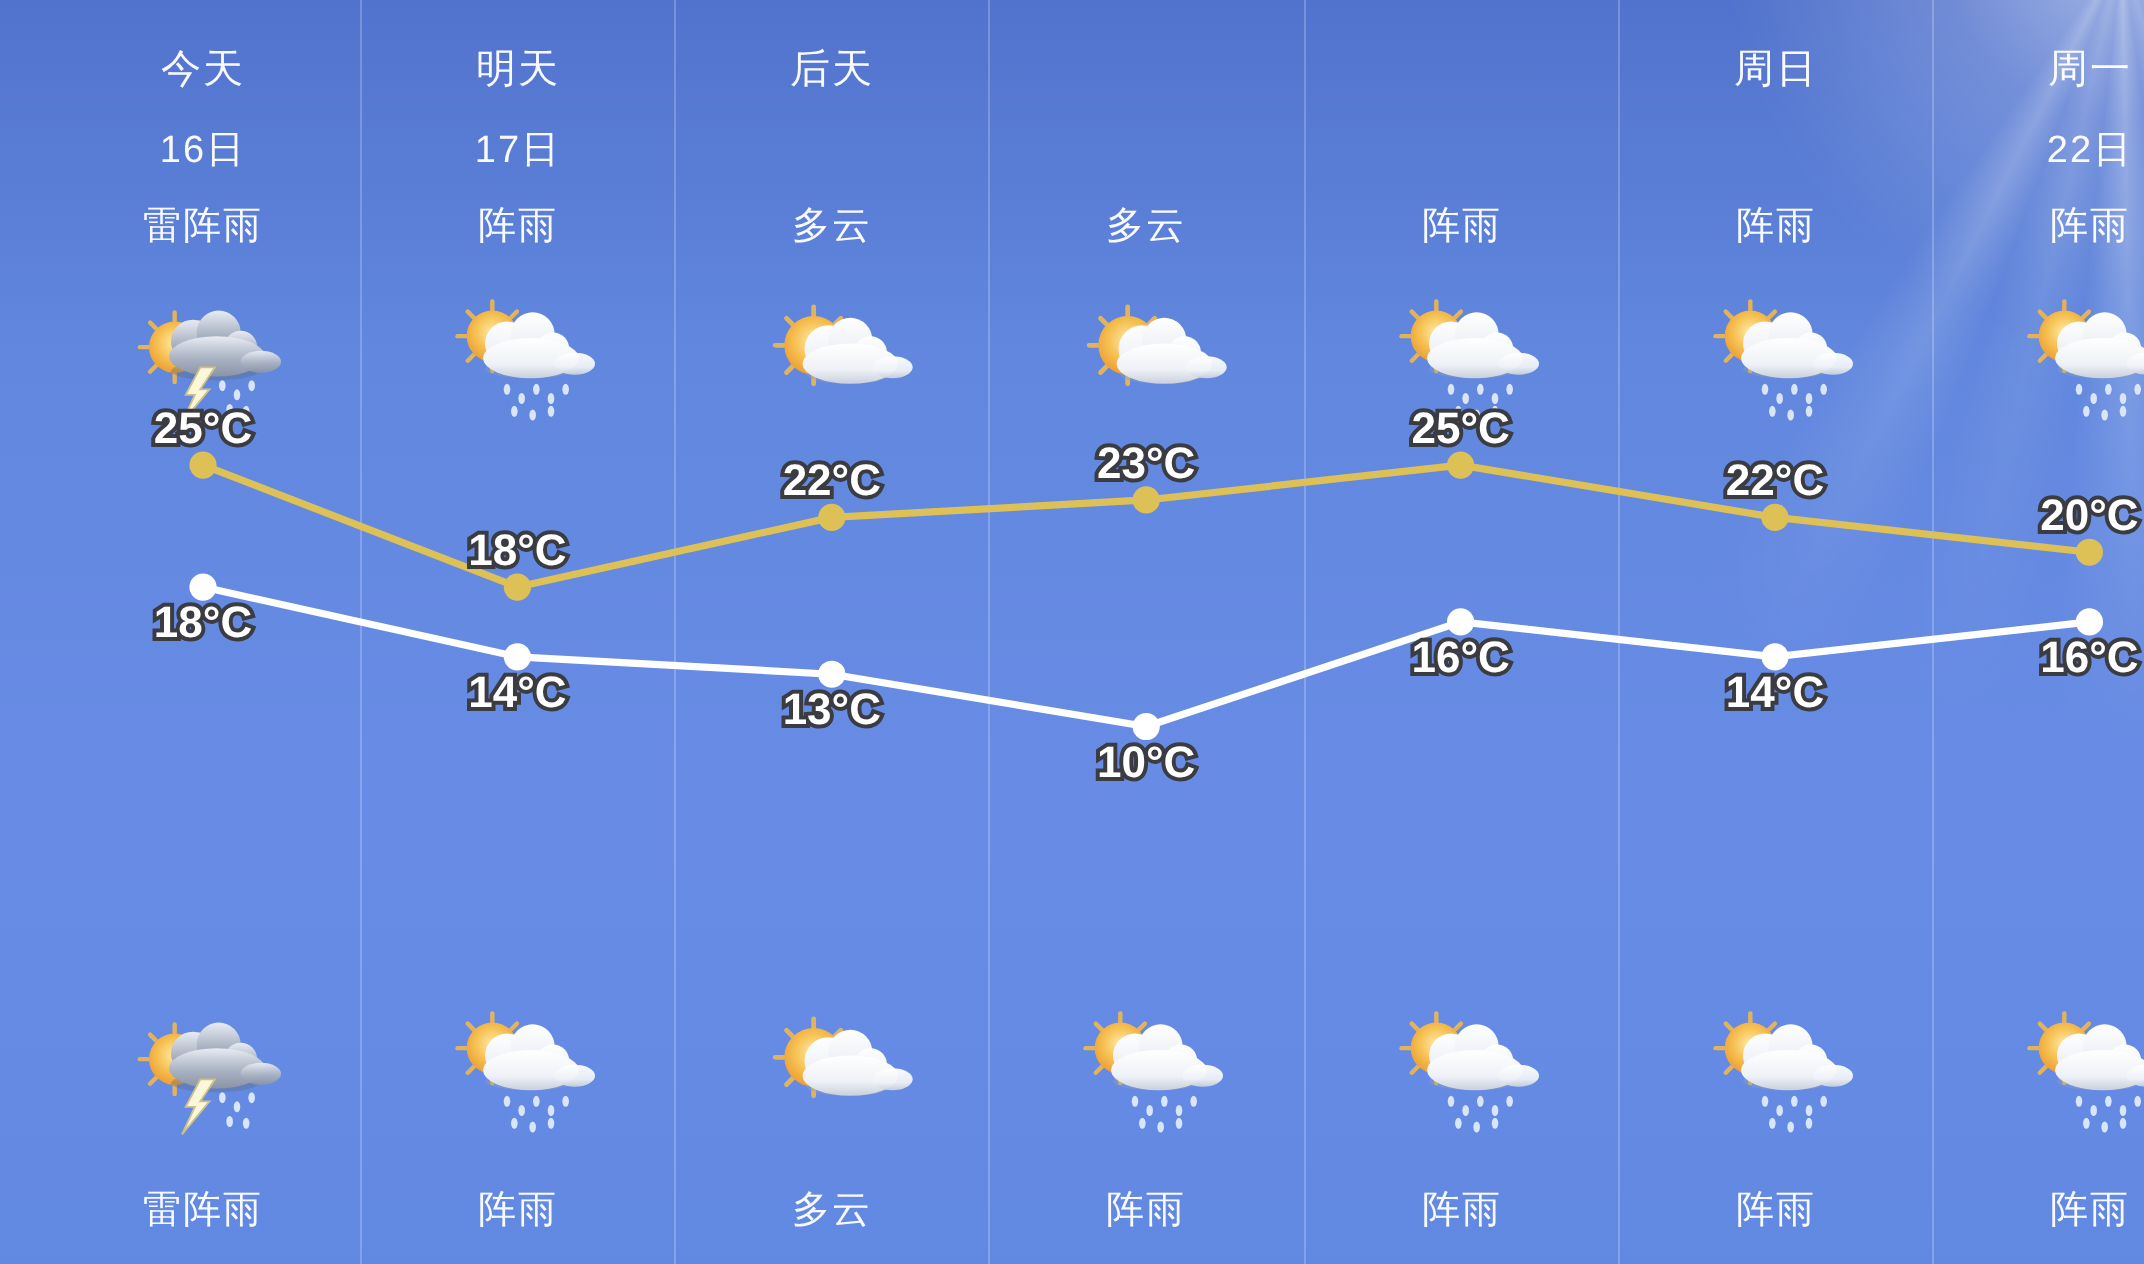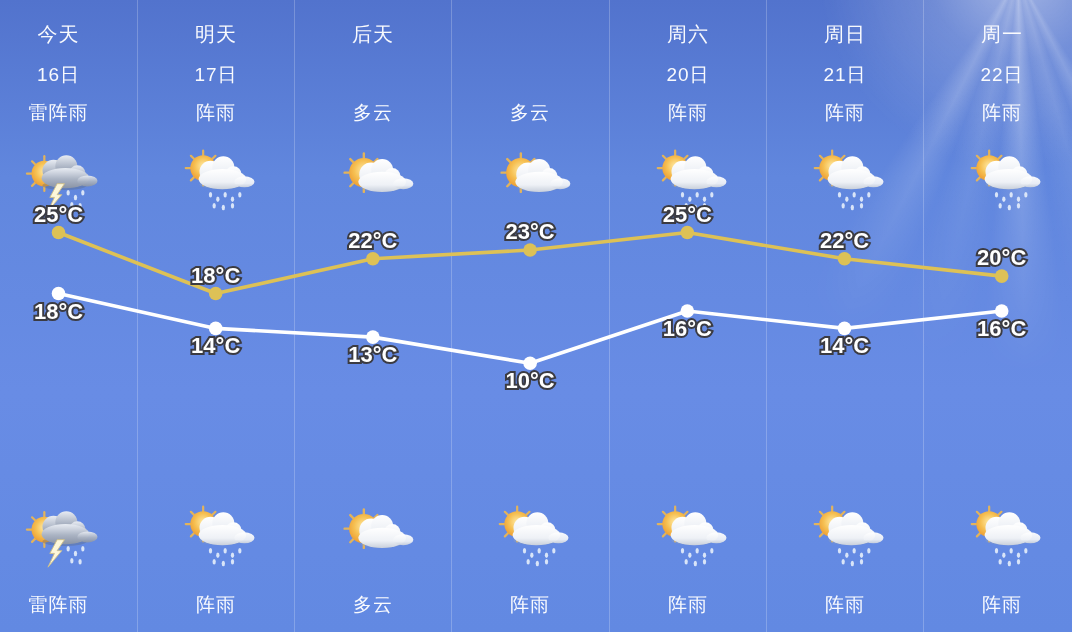--- a/index.html
+++ b/index.html
@@ -3,21 +3,21 @@
 <meta charset="utf-8">
 <style>
   html, body { margin: 0; padding: 0; }
   body {
     width: 1072px; height: 632px;
     overflow: hidden;
     position: relative;
     font-family: "Liberation Sans", "DejaVu Sans", sans-serif;
     background: linear-gradient(180deg, #5273cd 0%, #6187de 28%, #688ce5 62%, #6289e2 100%);
   }
-  .stage { position: absolute; inset: 0; overflow: hidden; }
+  .stage { position: absolute; inset: 0; overflow: hidden; margin-left: 43px; }
 
   
   .rays {
     position: absolute; inset: 0; pointer-events: none;
     background:
       radial-gradient(circle at 1018px -30px, rgba(255,255,255,0.50) 0px, rgba(255,255,255,0.18) 90px, rgba(255,255,255,0) 200px),
       conic-gradient(from 148deg at 1018px -25px,
         rgba(255,255,255,0) 0deg,
         rgba(255,255,255,0.16) 5deg,
         rgba(255,255,255,0) 11deg,
@@ -209,35 +209,32 @@
     <svg class="wicon top" viewBox="0 0 96 72">
         <use href="#icon-cloudy" xlink:href="#icon-cloudy"></use>
       </svg>
     <svg class="wicon bot" viewBox="0 0 96 72">
         <use href="#icon-shower" xlink:href="#icon-shower"></use>
       </svg>
     <div class="txt night-cond">阵雨</div>
   </div>
 
   <div class="col" style="left:609px">
-    <div class="txt day-name">周六</div>
-    <div class="txt day-date">20日</div>
     <div class="txt day-cond">阵雨</div>
     <svg class="wicon top" viewBox="0 0 96 72">
         <use href="#icon-shower" xlink:href="#icon-shower"></use>
       </svg>
     <svg class="wicon bot" viewBox="0 0 96 72">
         <use href="#icon-shower" xlink:href="#icon-shower"></use>
       </svg>
     <div class="txt night-cond">阵雨</div>
   </div>
 
   <div class="col" style="left:766px">
     <div class="txt day-name">周日</div>
-    <div class="txt day-date">21日</div>
     <div class="txt day-cond">阵雨</div>
     <svg class="wicon top" viewBox="0 0 96 72">
         <use href="#icon-shower" xlink:href="#icon-shower"></use>
       </svg>
     <svg class="wicon bot" viewBox="0 0 96 72">
         <use href="#icon-shower" xlink:href="#icon-shower"></use>
       </svg>
     <div class="txt night-cond">阵雨</div>
   </div>
 

